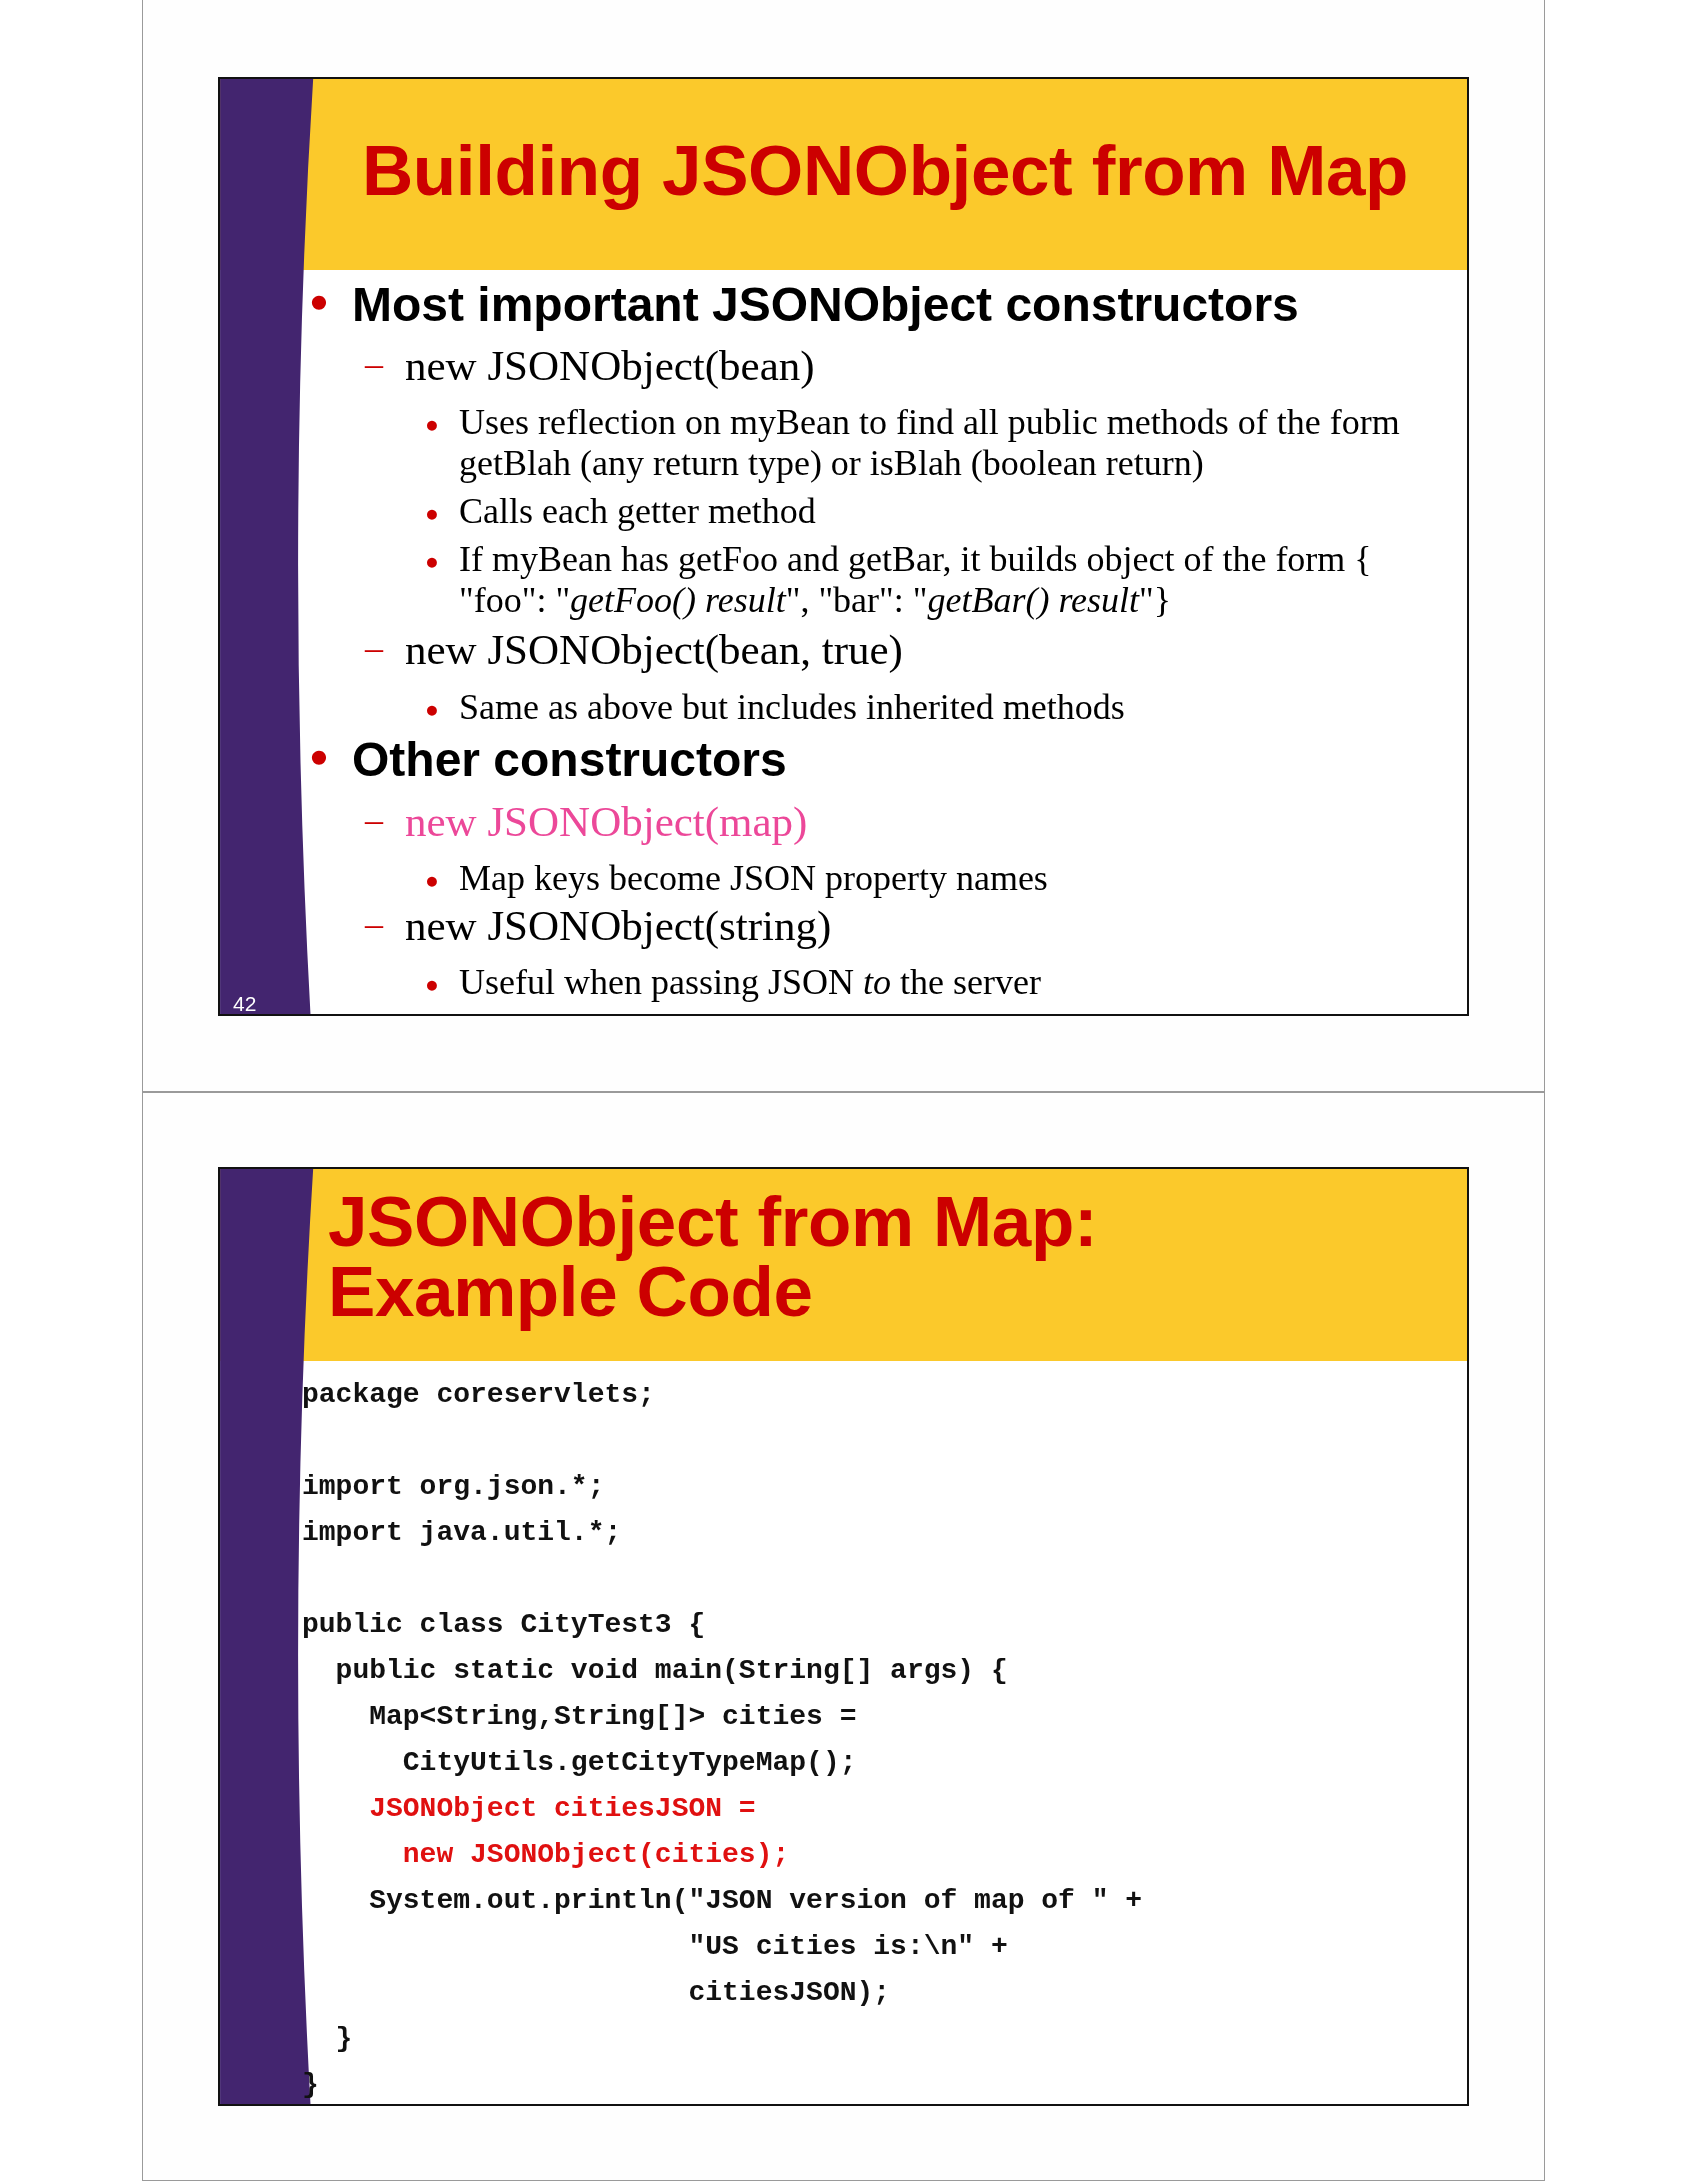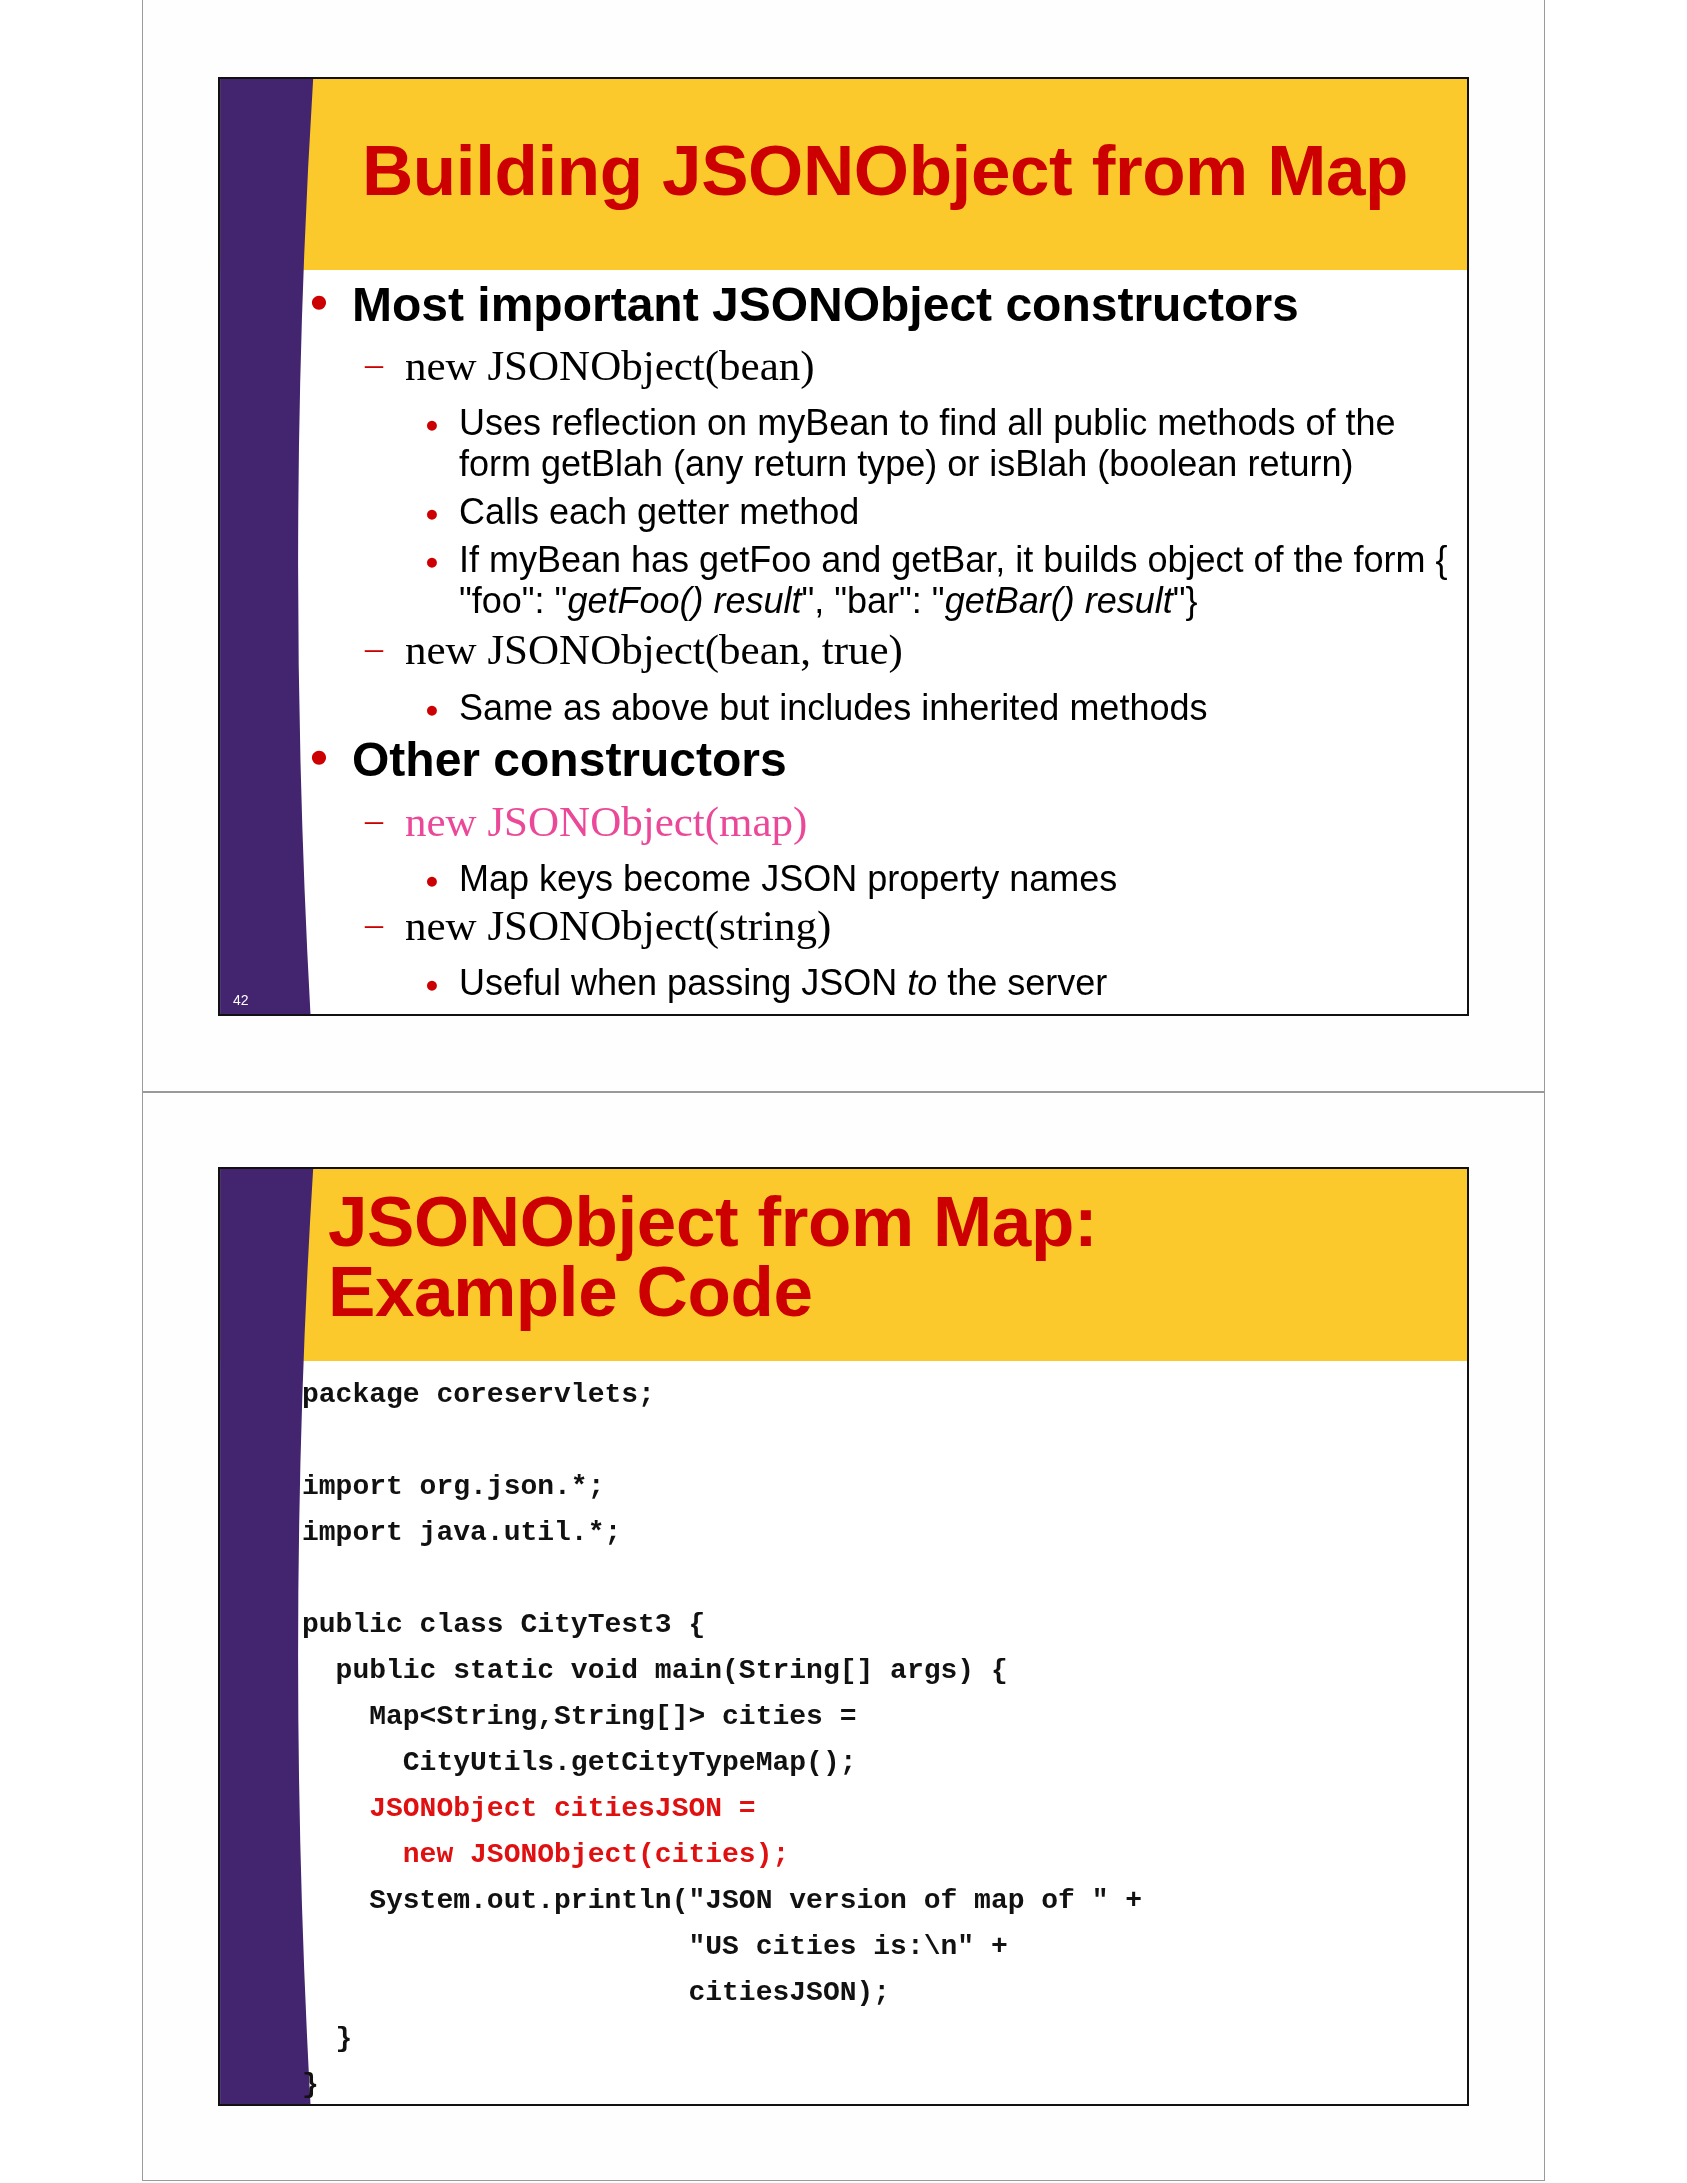--- a/index.html
+++ b/index.html
@@ -23,39 +23,39 @@
   .slide .wedge { position: absolute; left: 0; top: 0; }
   .slide .header {
     position: absolute; left: 0; top: 0; right: 0; background: #fbc92b;
   }
   .slide .title {
     position: absolute; color: #cc0000; font-weight: bold;
     font-family: "Liberation Sans", sans-serif; font-size: 71px; line-height: 71px;
     letter-spacing: -0.4px; white-space: nowrap;
   }
   .slide .num {
-    position: absolute; left: 13px; color: #ffffff; font-size: 14px;
+    position: absolute; left: 13px; color: #ffffff; font-size: 21px;
     font-family: "Liberation Sans", sans-serif;
   }
   .lvl1 {
     position: absolute; left: 0; font-weight: bold; font-size: 48px; color: #000; white-space: nowrap;
   }
   .lvl1 .bul { position: absolute; left: 89px; color: #cc0000; font-size: 33px; top: 5px; }
   .lvl1 .txt { position: absolute; left: 132px; top: 0; }
   .lvl2 {
     position: absolute; left: 0; font-family: "Liberation Serif", serif; font-size: 43px; color: #000; white-space: nowrap;
   }
   .lvl2 .dash { position: absolute; left: 145px; color: #cc0000; font-size: 36px; top: 1.6px;}
   .lvl2 .txt { position: absolute; left: 185px; top: 0; }
   .lvl2.red .txt { color: #ec4899; }
   .lvl3 {
     position: absolute; left: 0; font-size: 36px; color: #000; line-height: 41px;
   }
   .lvl3 .bul { position: absolute; left: 205px; color: #cc0000; font-size: 23px; top: 1.6px;}
-  .lvl3 .txt { position: absolute; left: 239px; top: 0; width: 1005px; }
+  .lvl3 .txt { position: absolute; left: 239px; top: 0; width: 1005px; font-family: Liberation Serif, serif; }
   .lvl3 .txt i { font-style: italic; }
   .code {
     position: absolute; left: 82px; top: 0;
     font-family: "Liberation Mono", monospace; font-weight: bold; font-size: 28px; line-height: 46px;
     color: #111; white-space: pre; margin: 0;
   }
   .code .hl { color: #e01010; }
 </style>
 </head>
 <body>

